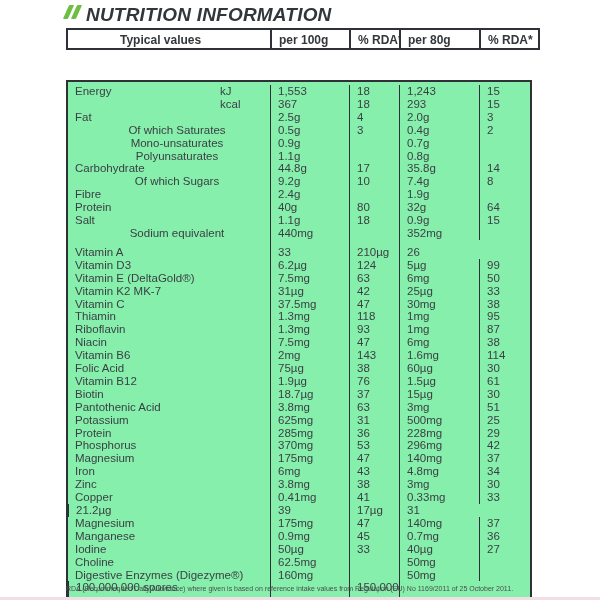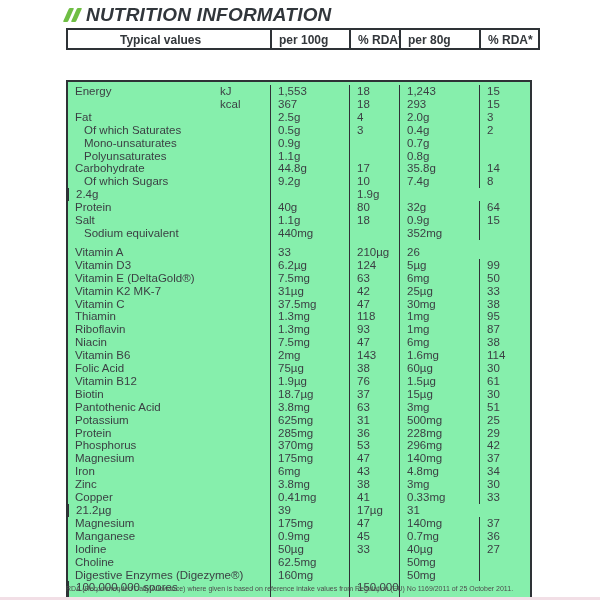--- a/index.html
+++ b/index.html
@@ -12,21 +12,21 @@
     overflow: hidden;
   }
 
   
   .page-header {
     position: absolute;
     left: 66px;
     top: 4px;
     height: 22px;
     display: flex;
-    align-items: center;
+    align-items: flex-start;
     gap: 7px;
   }
   .slashes { display: flex; gap: 3px; align-items: center; height: 15px; }
   .slash {
     width: 5px;
     height: 14px;
     background: #6fbe44;
     transform: skewX(-24deg);
     border-radius: 1px;
   }
@@ -79,21 +79,21 @@
     font-size: 11.5px;
     line-height: 12.9px;
     padding-left: 7px;
     border-left: 1.5px solid #2e3236;
     color: #3b3f43;
     overflow: hidden;
   }
   .c.name { border-left: none; display: flex; }
   .c.name .label { flex: 1 1 auto; white-space: nowrap; }
   .c.name .unit { flex: 0 0 50px; white-space: nowrap; }
-  .row.indent .label { padding-left: 9px; }
+  .row.indent .label { padding-left: 9px; text-align: center; }
   .row.spacer .c { padding-top: 6px; }
 
   
   .footnote {
     position: absolute;
     left: 66px;
     top: 585px;
     width: 480px;
     font-size: 7px;
     line-height: 8px;
@@ -197,20 +197,23 @@
     <div class="row indent">
       <div class="c name">
         <div class="label">Of which Sugars</div>
       </div>
       <div class="c v">9.2g</div>
       <div class="c r">10</div>
       <div class="c v">7.4g</div>
       <div class="c r">8</div>
     </div>
     <div class="row">
+      <div class="c name">
+        <div class="label">Fibre</div>
+      </div>
       <div class="c v">2.4g</div>
       <div class="c r"></div>
       <div class="c v">1.9g</div>
       <div class="c r"></div>
     </div>
     <div class="row">
       <div class="c name">
         <div class="label">Protein</div>
       </div>
       <div class="c v">40g</div>

